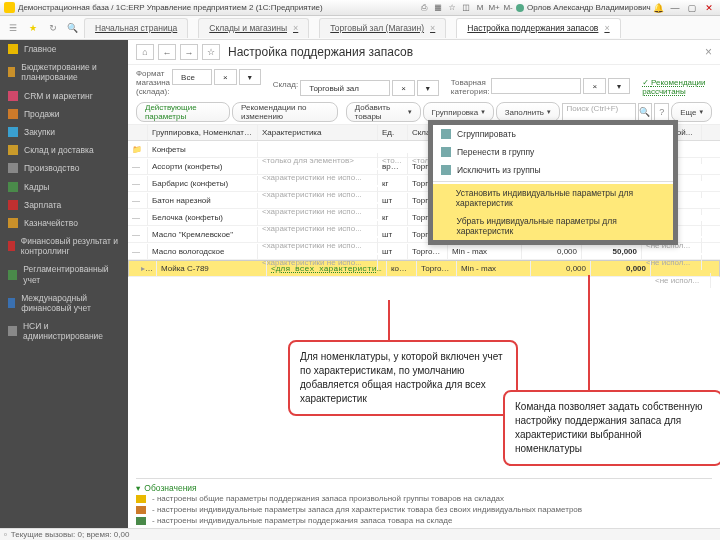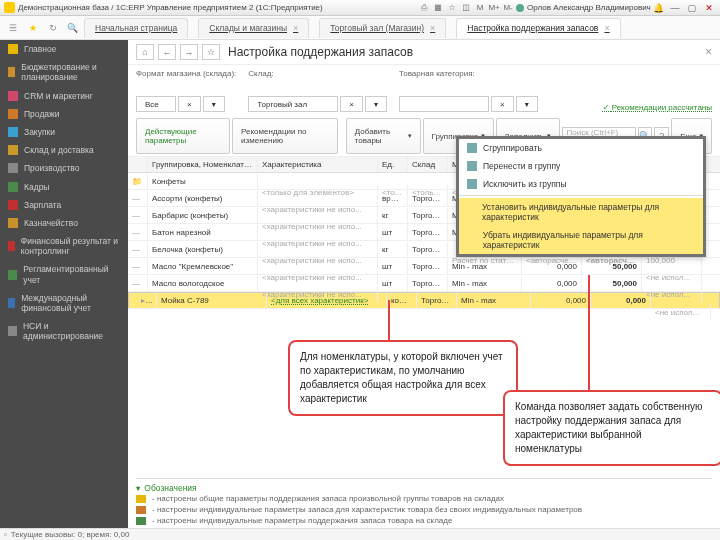--- a/index.html
+++ b/index.html
@@ -29,51 +29,51 @@
 .sb-icon { width: 10px; height: 10px; display: inline-block; }
 
 .content { flex: 1; background: #fff; position: relative; }
 
 .page-head { display: flex; align-items: center; padding: 4px 8px; gap: 4px; border-bottom: 1px solid #eee; }
 .page-head .nav { width: 18px; height: 16px; border: 1px solid #ccc; display: inline-flex; align-items: center; justify-content: center; color: #666; cursor: pointer; font-size: 9px; }
 .page-head h1 { font-size: 12px; font-weight: normal; color: #333; margin-left: 4px; }
 .page-head .closex { margin-left: auto; color: #999; cursor: pointer; font-size: 12px; }
 
 .filters { padding: 4px 8px; display: flex; gap: 12px; align-items: flex-end; font-size: 8px; }
-.filter-group { display: flex; flex-direction: column; gap: 18px; }
+.filter-group { display: flex; gap: 2px; }
 .filter-group label { color: #666; }
 .filter-row { display: flex; gap: 2px; }
 .sel { height: 16px; border: 1px solid #ccc; background: #fff; padding: 0 8px; font-size: 8px; display: inline-flex; align-items: center; min-width: 40px; }
 .sel.wide { min-width: 90px; }
 .link-green { color: #2a8a2a; text-decoration: underline dotted; cursor: pointer; margin-left: auto; }
 
 .cmdbar { padding: 2px 8px; display: flex; gap: 2px; align-items: center; border-bottom: 1px solid #eee; position: relative; }
-.cmd { height: 36px; padding: 0 8px; border: 1px solid #ccc; background: linear-gradient(#fff,#f5f5f5); display: inline-flex; align-items: center; font-size: 8px; color: #444; cursor: pointer; border-radius: 2px; }
+.cmd { height: 20px; padding: 0 8px; border: 1px solid #ccc; background: linear-gradient(#fff,#f5f5f5); display: inline-flex; align-items: center; font-size: 8px; color: #444; cursor: pointer; border-radius: 8px; }
 .cmd.active { color: #2a8a2a; }
 .cmd .caret { margin-left: 3px; font-size: 7px; }
 .searchbox { height: 18px; border: 1px solid #ccc; width: 90px; padding: 0 4px; font-size: 8px; color: #aaa; }
 .iconbtn { width: 18px; height: 18px; border: 1px solid #ccc; display: inline-flex; align-items: center; justify-content: center; color: #888; cursor: pointer; }
 
-.dropdown { position: absolute; top: 20px; left: 300px; background: #fff; border: 3px solid #737373; box-shadow: 0 2px 6px rgba(0,0,0,.2); width: 250px; z-index: 50; margin-left: 28px; }
+.dropdown { position: absolute; top: 20px; left: 300px; background: #fff; border: 5px solid #737373; box-shadow: 0 2px 6px rgba(0,0,0,.2); width: 250px; z-index: 50; }
 .dropdown-item { padding: 4px 8px; font-size: 8.5px; display: flex; align-items: center; gap: 6px; cursor: pointer; }
 .dropdown-item.hl { background: #ffe97a; }
 .dropdown hr { border: none; border-top: 1px solid #ddd; margin: 2px 0; }
 .dd-icon { width: 10px; height: 10px; display: inline-block; }
 
 .table { font-size: 8px; }
 .thead { display: flex; background: #f5f5f5; border-bottom: 1px solid #ddd; }
 .th, .td { padding: 3px 4px; border-right: 1px solid #eee; overflow: hidden; white-space: nowrap; text-overflow: ellipsis; }
 .c1 { width: 20px; } .c2 { width: 110px; } .c3 { width: 120px; } .c4 { width: 30px; } .c5 { width: 40px; }
 .c6 { width: 74px; } .c7 { width: 60px; text-align: right; } .c8 { width: 60px; text-align: right; font-weight: bold; } .c9 { width: 60px; }
 .trow { display: flex; border-bottom: 1px solid #f0f0f0; height: 17px; align-items: center; }
 .trow.group { background: #fff; }
 .trow.sel { background: #ffe97a; }
 .folder { color: #e8b800; }
 .gray { color: #aaa; margin-top: 23px; }
-.green-link { color: #2a8a2a; text-decoration: underline dotted; }
+.green-link { color: #2a8a2a; text-decoration: underline dotted; font-family: Liberation Mono, monospace; }
 .arrow { color: #999; margin-right: 2px; }
 
 .callout { position: absolute; background: #fff; border: 2px solid #e04040; border-radius: 8px; padding: 8px 10px; font-size: 10px; line-height: 1.4; color: #222; width: 230px; }
 .callout1 { top: 300px; left: 160px; }
 .callout2 { top: 350px; left: 375px; width: 220px; }
 .callout-line { position: absolute; background: #e04040; }
 .line1 { top: 260px; left: 260px; width: 2px; height: 42px; }
 .line2 { top: 235px; left: 460px; width: 2px; height: 116px; }
 
 .legend { position: absolute; bottom: 2px; left: 8px; right: 8px; font-size: 8px; border-top: 1px solid #ddd; padding-top: 4px; }

